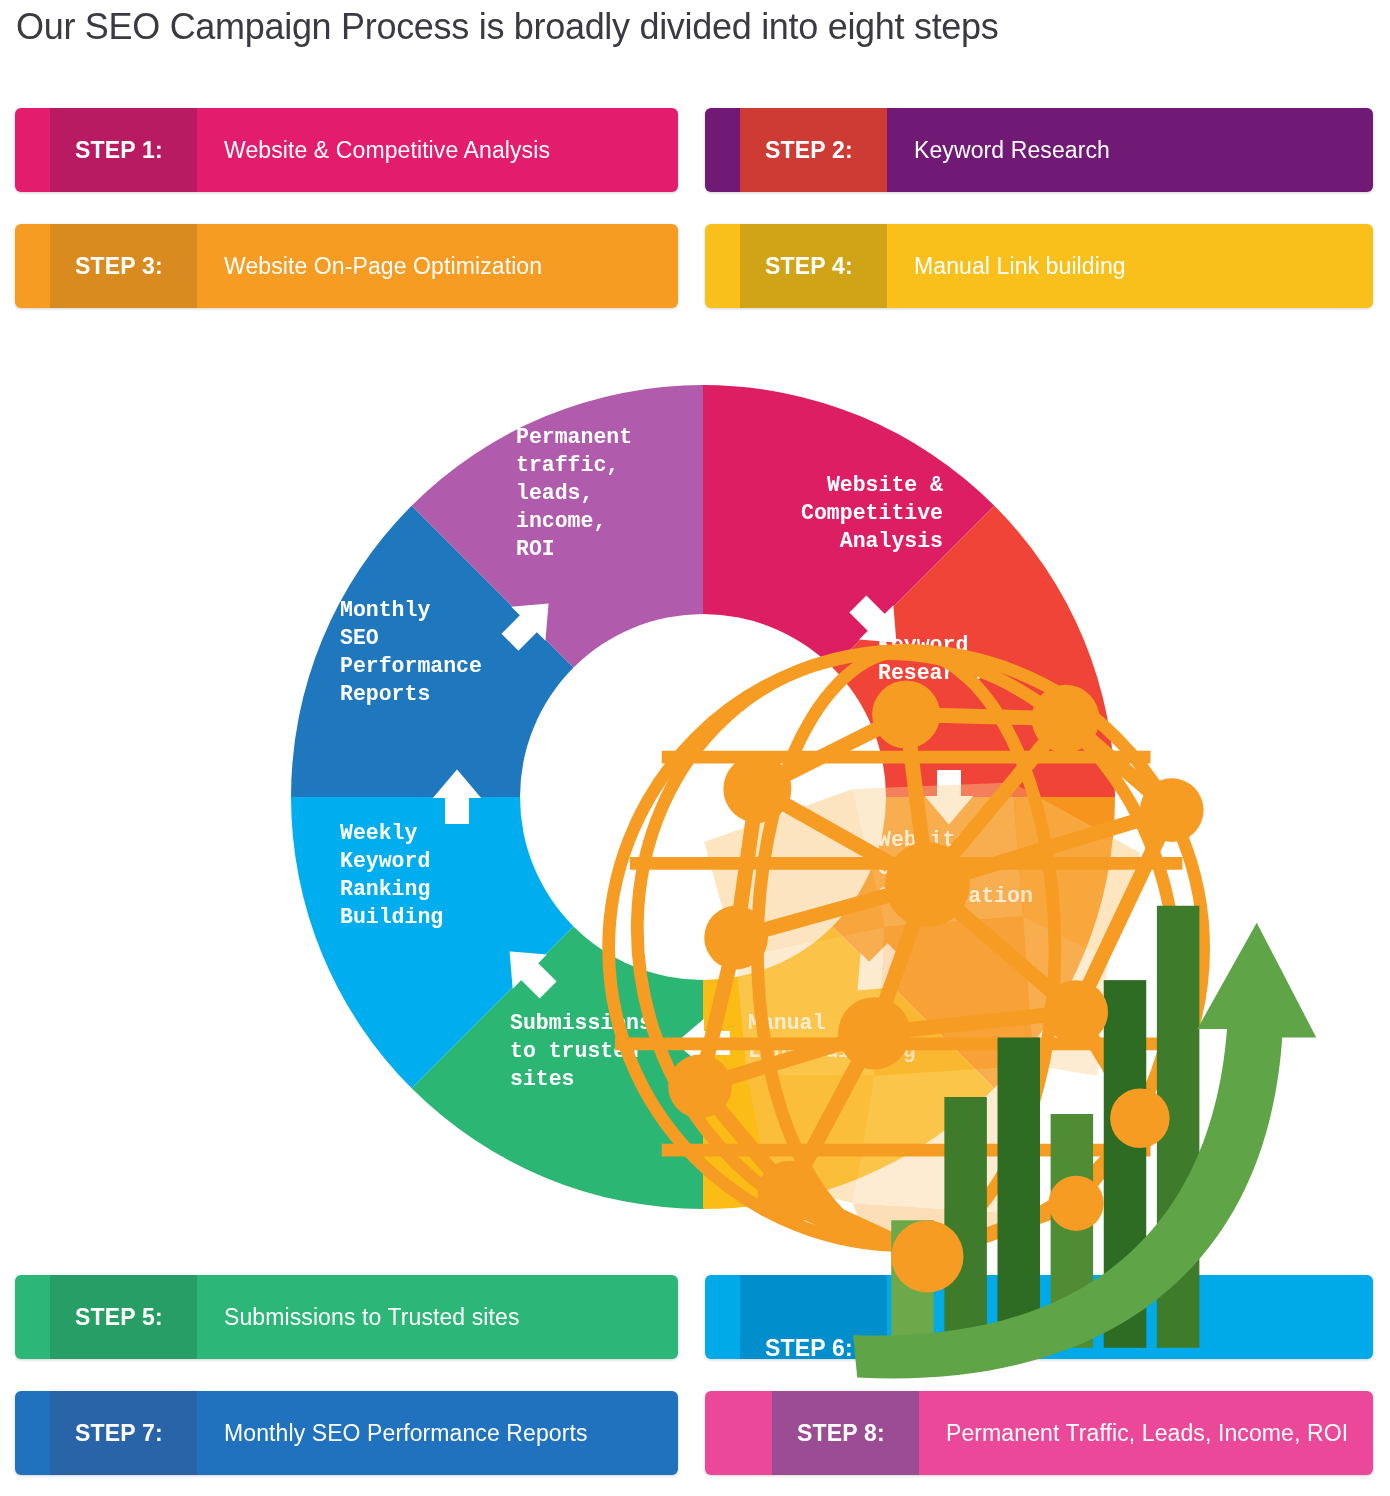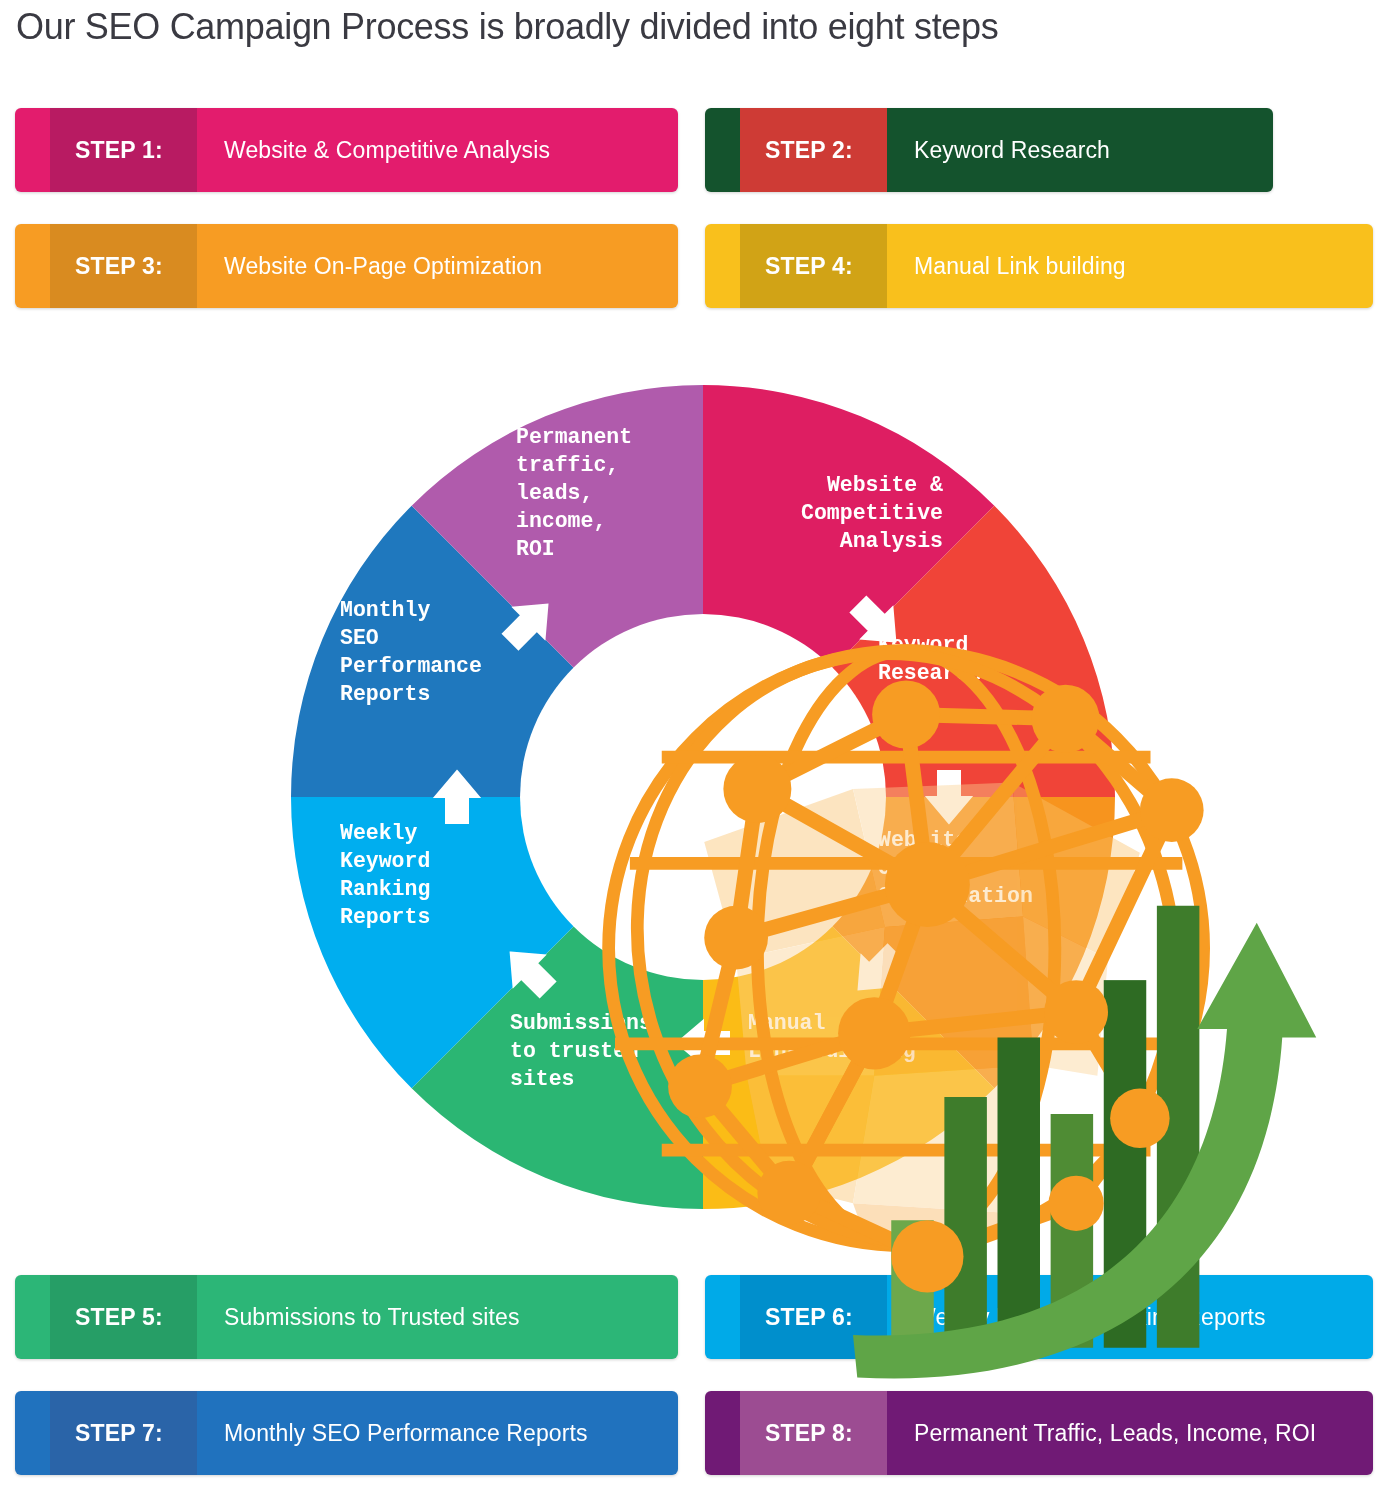--- a/index.html
+++ b/index.html
@@ -52,45 +52,45 @@
 
 <div id="page">
 
   <h1 class="title">Our SEO Campaign Process is broadly divided into eight steps</h1>
 
   <div id="bars">
       <div class="bar" style="left: 15px; top: 108px; width: 663px; background: rgb(227, 28, 109);">
         <div class="num" style="background: rgb(184, 27, 98);">STEP 1:</div>
         <div class="lbl">Website &amp; Competitive Analysis</div>
       </div>
-      <div class="bar" style="left: 705px; top: 108px; width: 568px; background: #14532d;">
+      <div class="bar" style="left: 705px; top: 108px; width: 668px; background: #701a75;">
         <div class="num" style="background: rgb(206, 59, 53);">STEP 2:</div>
         <div class="lbl">Keyword Research</div>
       </div>
       <div class="bar" style="left: 15px; top: 224px; width: 663px; background: rgb(247, 156, 35);">
         <div class="num" style="background: rgb(217, 139, 32);">STEP 3:</div>
         <div class="lbl">Website On-Page Optimization</div>
       </div>
       <div class="bar" style="left: 705px; top: 224px; width: 668px; background: rgb(249, 192, 28);">
         <div class="num" style="background: rgb(209, 163, 22); text-align: center;">STEP 4:</div>
         <div class="lbl">Manual Link building</div>
       </div>
       <div class="bar" style="left: 15px; top: 1275px; width: 663px; background: rgb(44, 182, 119);">
         <div class="num" style="background: rgb(38, 158, 102);">STEP 5:</div>
         <div class="lbl">Submissions to Trusted sites</div>
       </div>
-      <div class="bar" style="left: 705px; top: 1275px; width: 668px; background: rgb(0, 170, 232);">
+      <div class="bar" style="left: 705px; top: 1275px; width: 668px; background: rgb(0, 170, 232); flex-direction: column;">
         <div class="num" style="background: rgb(0, 143, 204);">STEP 6:</div>
         <div class="lbl">Weekly Keyword Ranking Reports</div>
       </div>
       <div class="bar" style="left: 15px; top: 1391px; width: 663px; background: rgb(32, 114, 190);">
         <div class="num" style="background: rgb(42, 100, 168);">STEP 7:</div>
         <div class="lbl">Monthly SEO Performance Reports</div>
       </div>
-      <div class="bar" style="left: 705px; top: 1391px; width: 668px; background: #701a75;">
+      <div class="bar" style="left: 705px; top: 1391px; width: 668px; background: #ec4899; padding-left: 32px;">
         <div class="num" style="background: rgb(156, 76, 146);">STEP 8:</div>
         <div class="lbl">Permanent Traffic, Leads, Income, ROI</div>
       </div>
     </div>
 
   <div id="wheel">
     <svg id="wheel-svg" viewBox="0 0 850 850">
         <path d="M 425 13 A 412 412 0 0 1 716.3279938488577 133.67200615114245 L 552.2792206135786 297.72077938642144 A 180 180 0 0 0 425 245 Z" fill="#DE1E62"></path>
         <path d="M 716.3279938488577 133.67200615114245 A 412 412 0 0 1 837 425 L 605 425 A 180 180 0 0 0 552.2792206135786 297.72077938642144 Z" fill="#F04438"></path>
         <path d="M 837 425 A 412 412 0 0 1 716.3279938488577 716.3279938488575 L 552.2792206135786 552.2792206135786 A 180 180 0 0 0 605 425 Z" fill="#F7941E"></path>
@@ -139,21 +139,21 @@
 On-Page
 Optimization</div>
         <div class="seg-label" style="left: 470px; top: 638px; width: 200px; text-align: left;">Manual
 Link Building</div>
         <div class="seg-label" style="left: 232px; top: 638px; width: 190px; text-align: left;">Submissions
 to trusted
 sites</div>
         <div class="seg-label" style="left: 62px; top: 448px; width: 180px; text-align: left;">Weekly
 Keyword
 Ranking
-Reports</div>
+Building</div>
         <div class="seg-label" style="left: 62px; top: 225px; width: 190px; text-align: left;">Monthly
 SEO
 Performance
 Reports</div>
         <div class="seg-label" style="left: 238px; top: 52px; width: 190px; text-align: left;">Permanent
 traffic,
 leads,
 income,
 ROI</div>
       </div>

